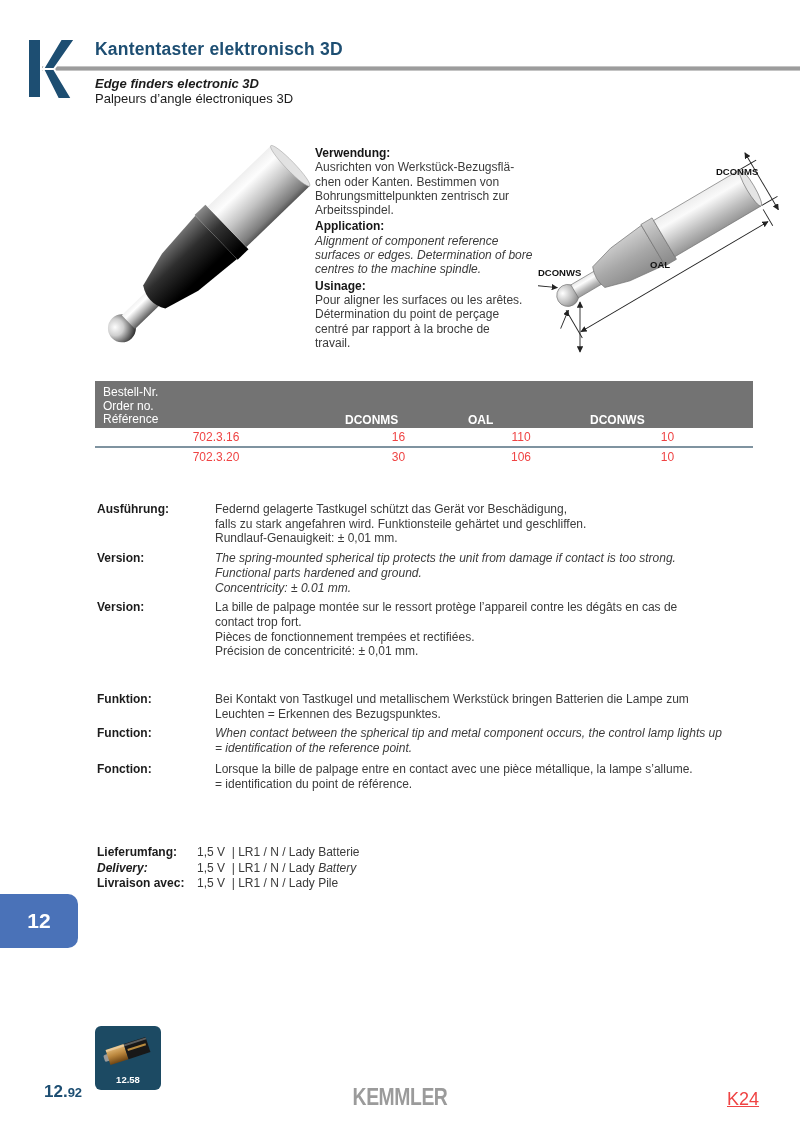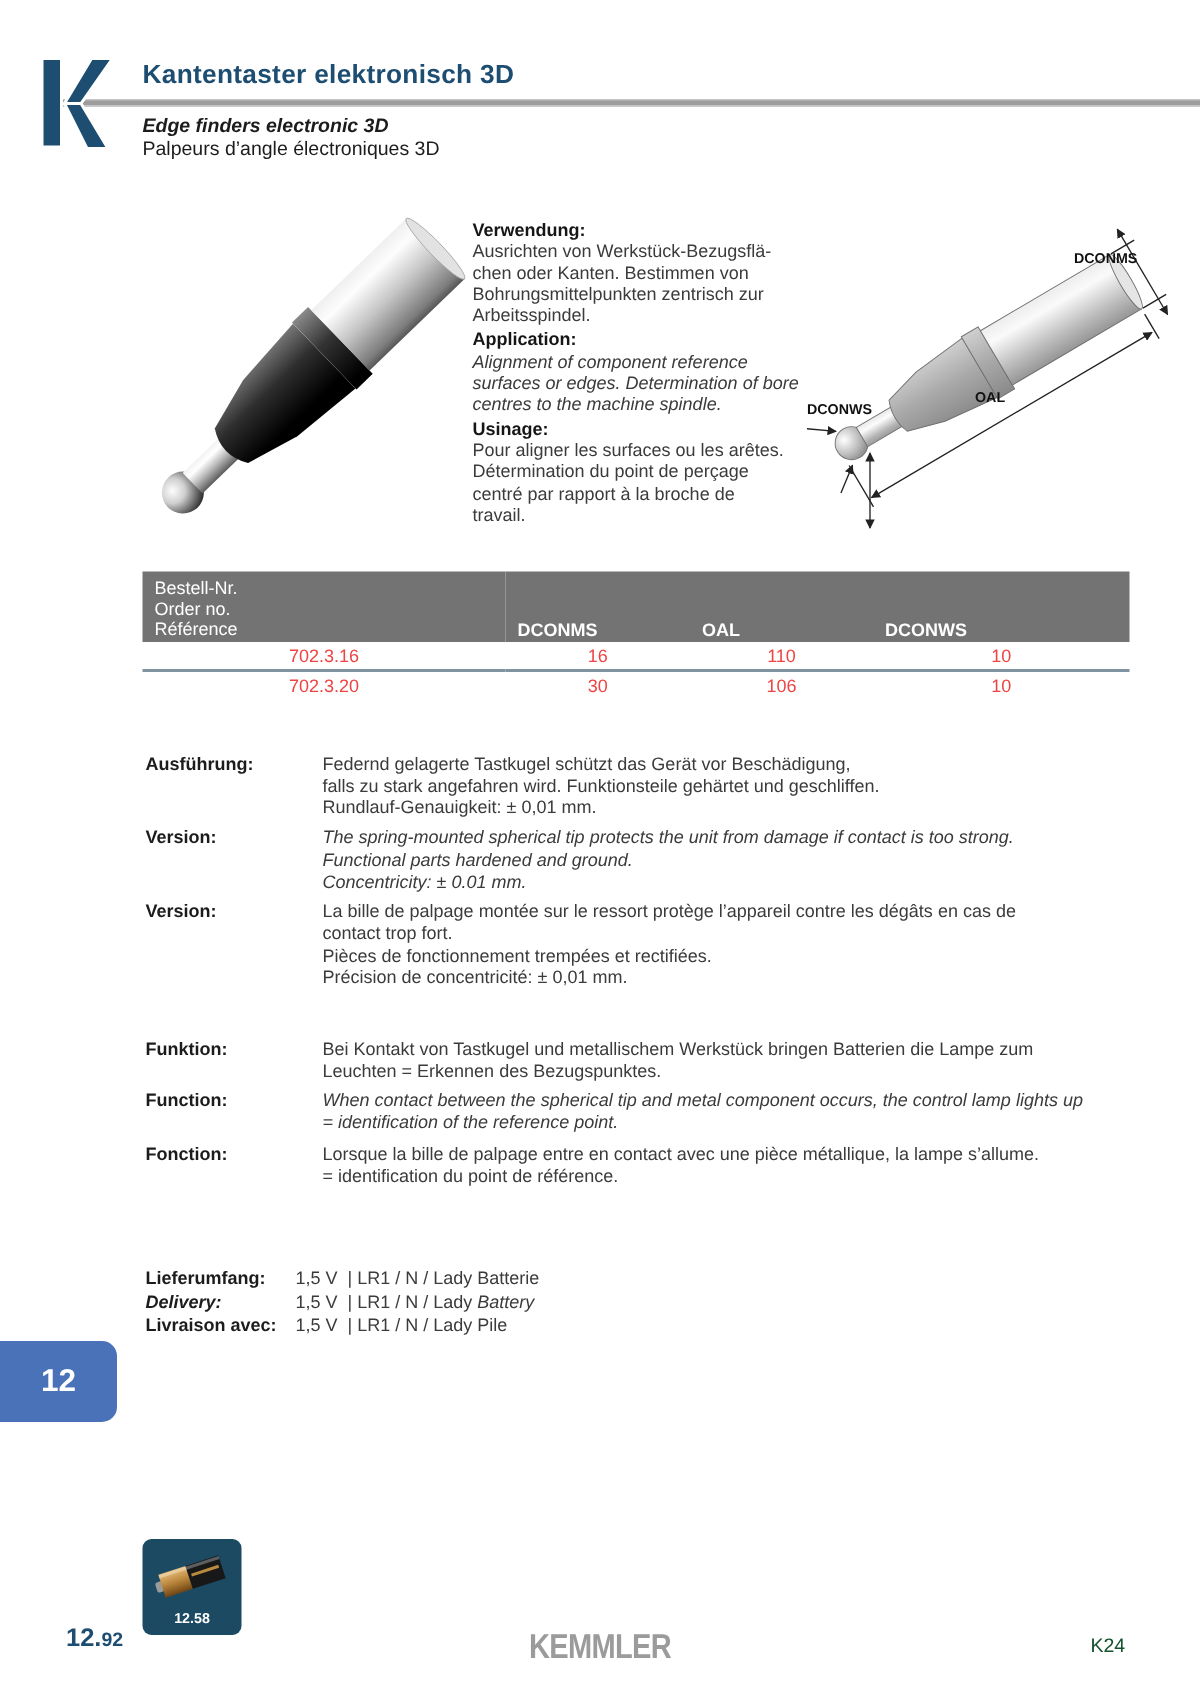--- a/index.html
+++ b/index.html
@@ -54,21 +54,21 @@
            background:#1c4a63; border-radius:6px; }
   .thumb-code { position:absolute; bottom:5px; left:0; width:100%; text-align:center;
                 color:#fff; font-weight:bold; font-size:9.5px; }
   
   .page-num { position:absolute; left:44px; top:1082px; color:#1d4e72;
               font-weight:bold; font-size:17px; }
   .page-num .minor { font-size:13px; }
   .brand { position:absolute; left:0; right:0; top:1085px; text-align:center;
            color:#9b9b9b; font-weight:bold; font-size:22px;
            transform:scale(.88,1.05); letter-spacing:-.5px; }
-  .k24 { position:absolute; left:727px; top:1089px; color:#14532d; font-size:13px; }
+  .k24 { position:absolute; left:727px; top:1089px; color:#ef4444; font-size:18px;text-decoration:underline; }
 </style>
 </head>
 <body>
 
 <div class="page">
 
   <div class="rule"></div>
   <svg class="k-logo" width="50" height="62" viewBox="0 0 50 62">
     <rect x="1" y="1" width="13" height="59" fill="#1d4e72" stroke="#fff" stroke-width="2"></rect>
     <polygon points="16,31 34,1 48,1 27,31" fill="#1d4e72" stroke="#fff" stroke-width="2"></polygon>

